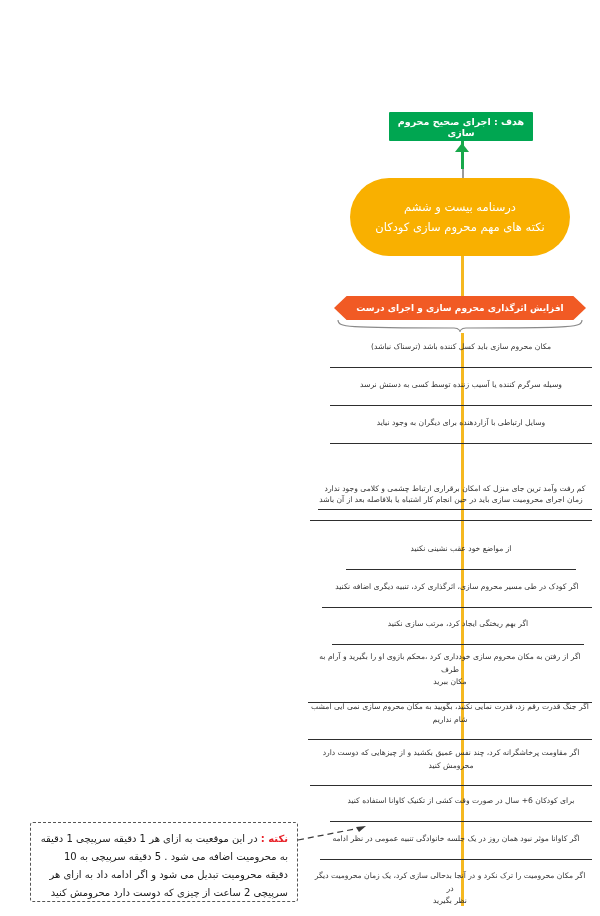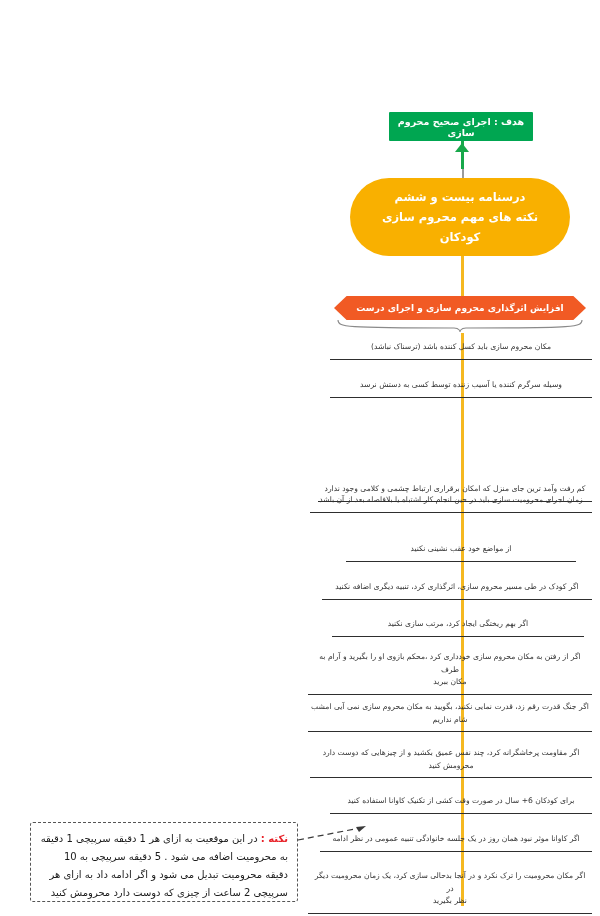--- a/index.html
+++ b/index.html
@@ -55,21 +55,21 @@
   .title-node{
     position:absolute;
     left:350px;top:178px;
     width:220px;height:78px;
     background:#f9b000;
     border-radius:39px;
     display:flex;flex-direction:column;
     align-items:center;justify-content:center;
     color:#ffffff;
     font-size:11.5px;
-    font-weight:bold;
+    font-weight:normal;
     line-height:1.75;
     text-align:center;
     box-sizing:border-box;
     padding:0 14px;
   }
 
   
   .banner-wrap{
     position:absolute;
     left:334px;top:296px;
@@ -95,21 +95,21 @@
   }
 
   
   .item{
     position:absolute;
     box-sizing:border-box;
     text-align:center;
     color:#333333;
     font-size:7.6px;
     line-height:1.65;
-    padding:0 2px 5px 2px;
+    padding:0 2px 13px 2px;
     border-bottom:1.6px solid #2e2e2e;
     white-space:pre-line;
   }
 
   
   .callout{
     position:absolute;
     left:30px;top:822px;
     width:268px;height:80px;
     border:1px dashed #555;
@@ -154,20 +154,21 @@
 
   <svg class="brace" viewBox="0 0 248 14" preserveAspectRatio="none">
     <path d="M2,1 C2,8 8,9 118,9 C124,9 124,13 124,13 C124,13 124,9 130,9 C240,9 246,8 246,1" fill="none" stroke="#8a8a8a" stroke-width="1.1"></path>
   </svg>
 
   <div class="spine" style="top:333px;height:378px;"></div>
   <div class="spine" style="top:711px;height:195px;"></div>
 
   <div class="item" style="left:330px;top:341px;width:262px;">مکان محروم سازی باید کسل کننده باشد (ترسناک نباشد)</div>
   <div class="item" style="left:330px;top:379px;width:262px;">وسیله سرگرم کننده یا آسیب زننده توسط کسی به دستش نرسد</div>
+  <div class="item" style="left:330px;top:417px;width:262px;">وسایل ارتباطی با آزاردهنده برای دیگران به وجود نیاید</div>
   <div class="item" style="left:318px;top:455px;width:274px;margin-top:28px;">کم رفت وآمد ترین جای منزل که امکان برقراری ارتباط چشمی و کلامی وجود ندارد</div>
   <div class="item" style="left:310px;top:494px;width:282px;">زمان اجرای محرومیت سازی باید در حین انجام کار اشتباه یا بلافاصله بعد از آن  باشد</div>
   <div class="item" style="left:346px;top:543px;width:230px;">از مواضع خود عقب نشینی نکنید</div>
   <div class="item" style="left:322px;top:581px;width:270px;">اگر کودک در طی مسیر محروم سازی، اثرگذاری کرد، تنبیه دیگری اضافه نکنید</div>
   <div class="item" style="left:332px;top:618px;width:252px;">اگر بهم ریختگی ایجاد کرد، مرتب سازی نکنید</div>
   <div class="item" style="left:308px;top:651px;width:284px;">اگر از رفتن به مکان محروم سازی خودداری کرد ،محکم بازوی او را بگیرید و آرام به طرف
 مکان ببرید</div>
   <div class="item" style="left:308px;top:701px;width:284px;">اگر جنگ قدرت رقم زد، قدرت نمایی نکنید، بگویید به مکان محروم سازی نمی آیی امشب
 شام نداریم</div>
   <div class="item" style="left:310px;top:747px;width:282px;">اگر مقاومت پرخاشگرانه کرد، چند نفس عمیق بکشید و از چیزهایی که دوست دارد

